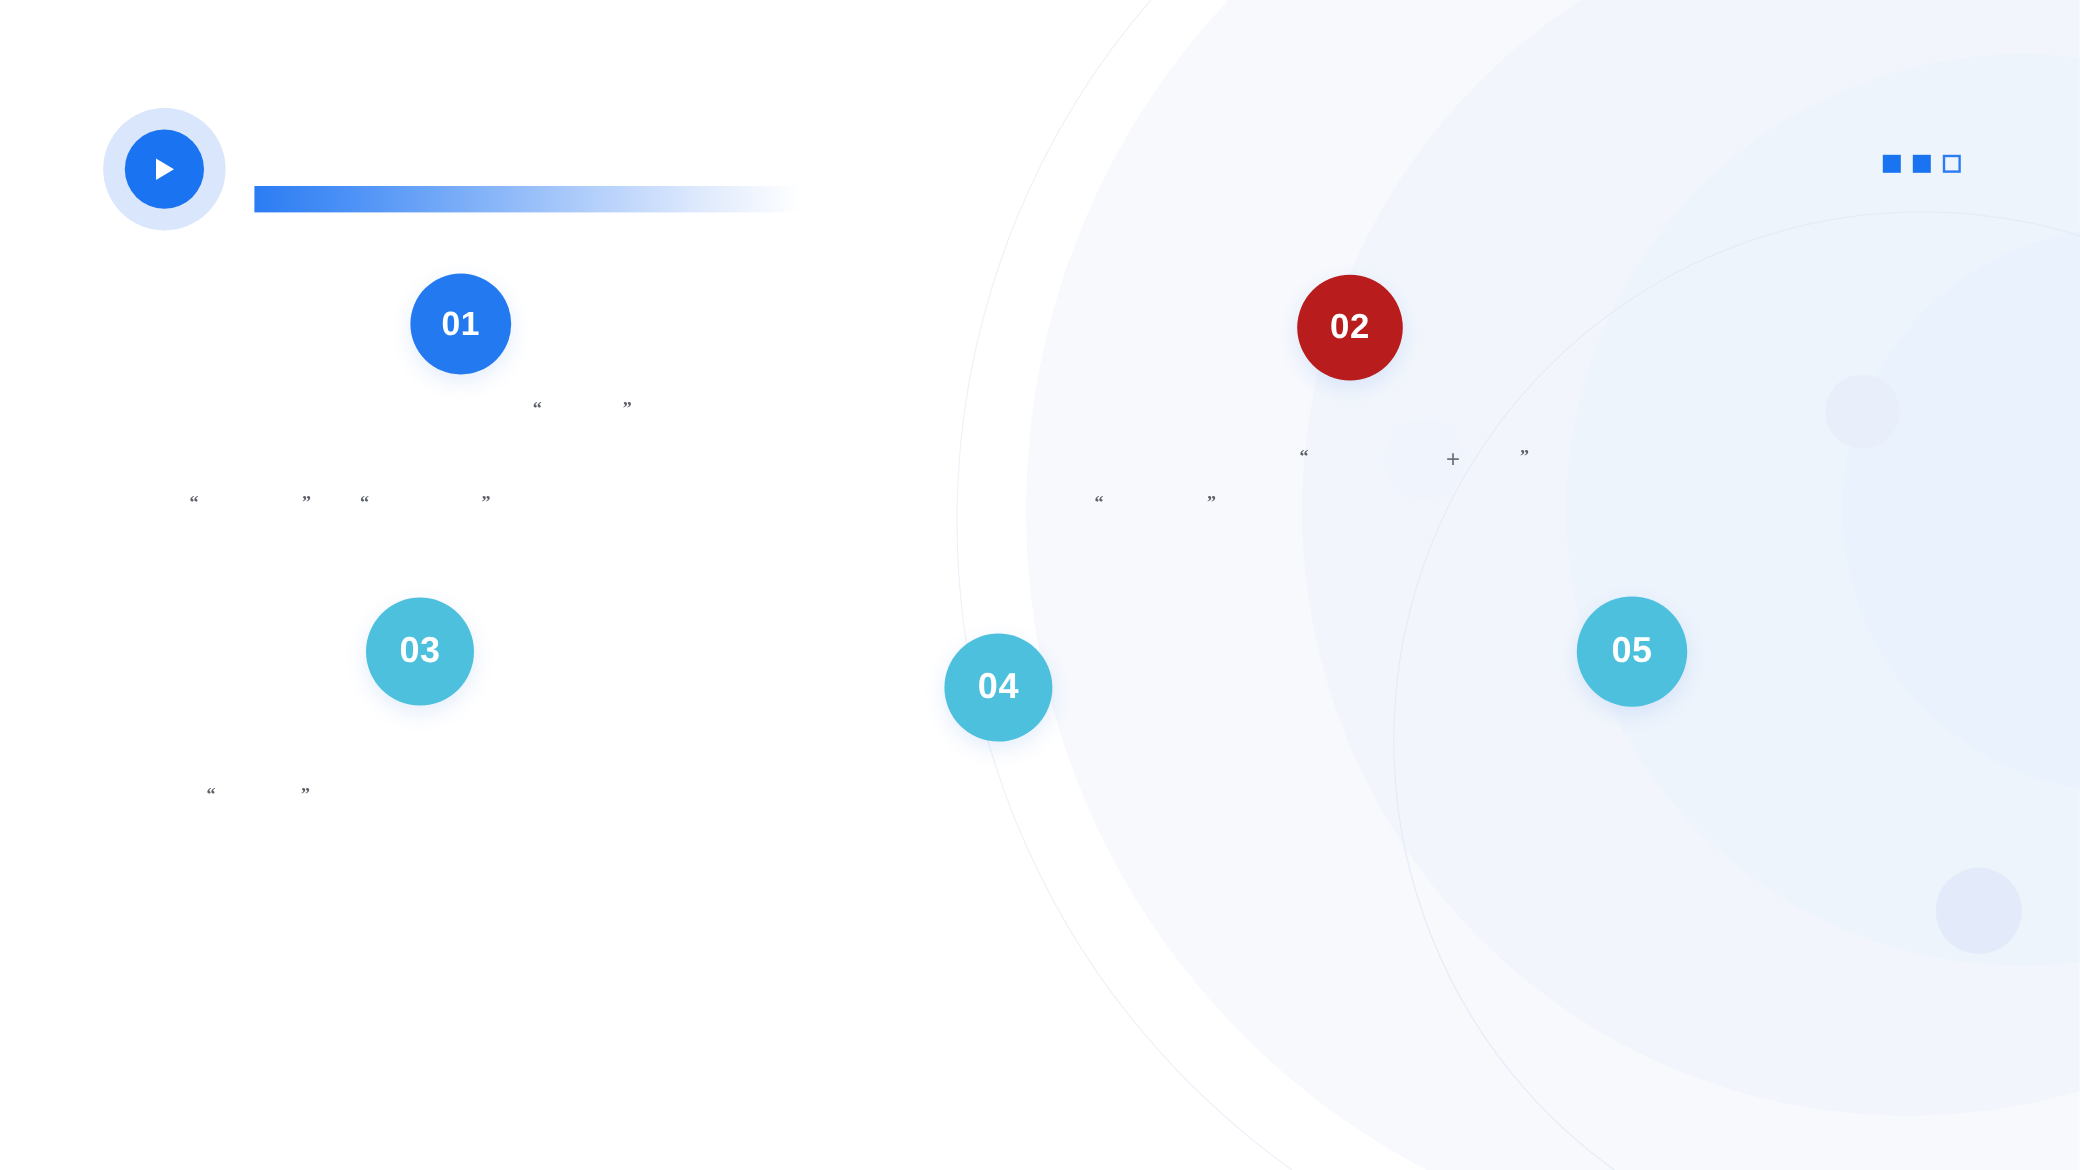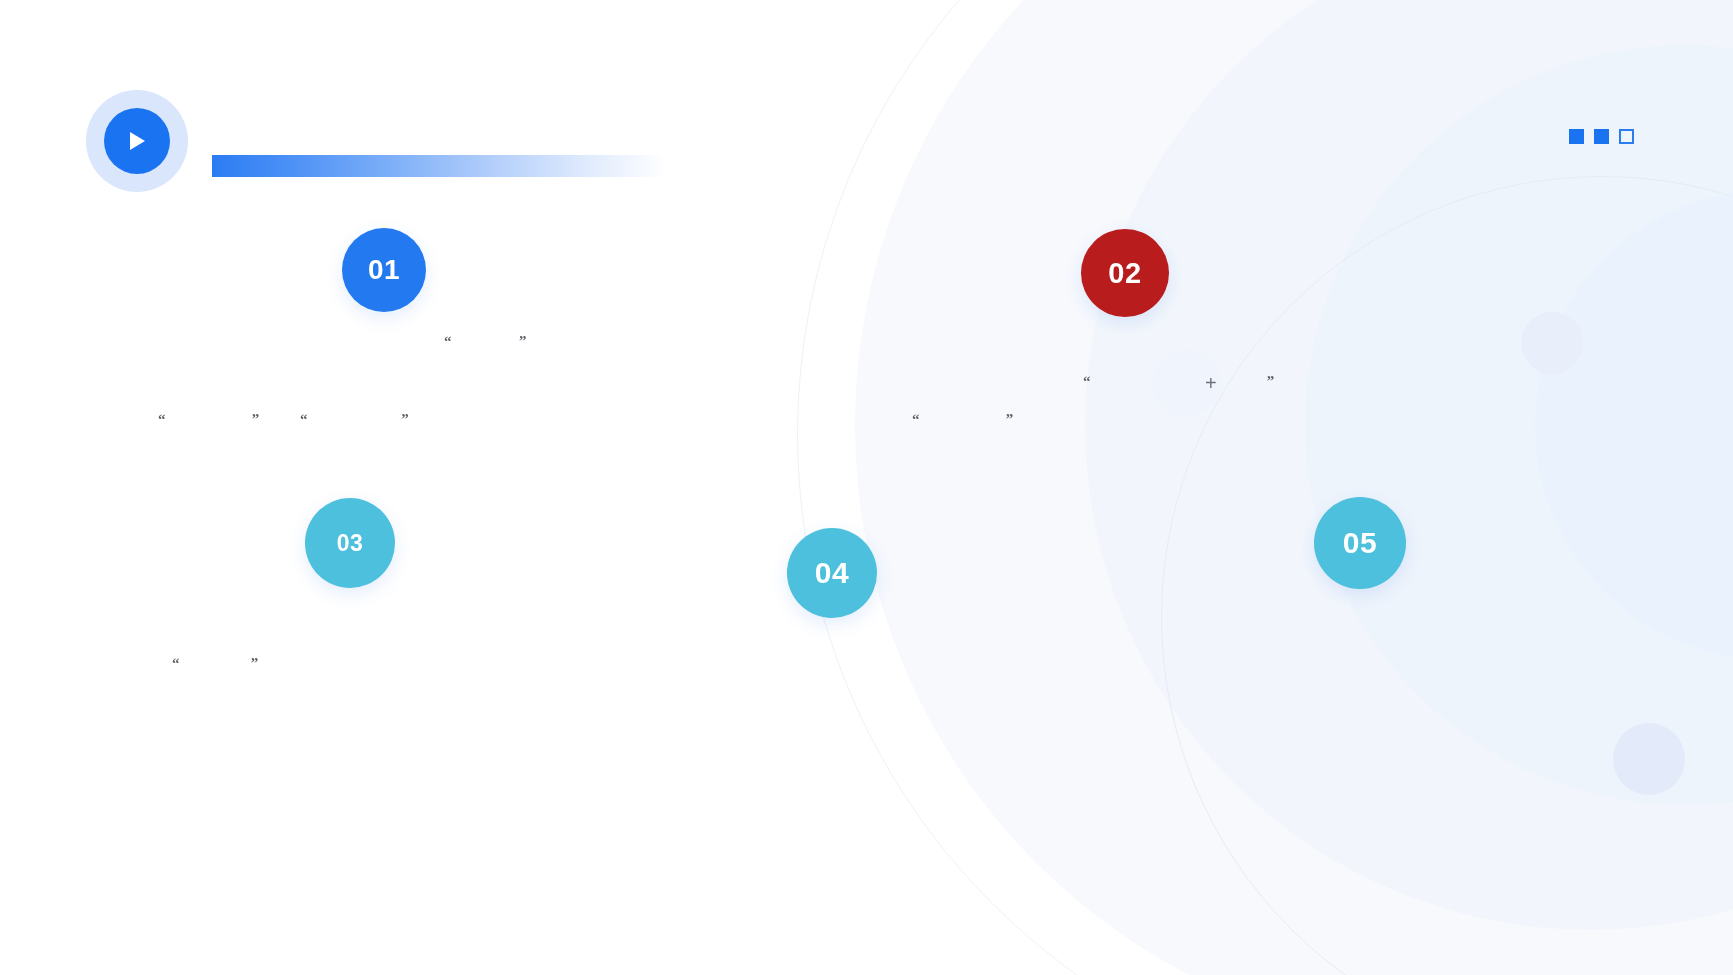--- a/index.html
+++ b/index.html
@@ -205,21 +205,21 @@
 
   <div class="accent-bar"></div>
 
   <div id="steps-layer">
       <div class="num-circle" style="width: 84px; height: 84px; left: 342px; top: 228px; background: rgb(34, 121, 240); font-size: 28px;">
         <span>01</span>
       </div>
       <div class="num-circle" style="width: 88px; height: 88px; left: 1081px; top: 229px; background: #b91c1c; font-size: 29px;">
         <span>02</span>
       </div>
-      <div class="num-circle" style="width: 90px; height: 90px; left: 305px; top: 498px; background: rgb(76, 192, 220); font-size: 23px;">
+      <div class="num-circle" style="width: 90px; height: 90px; left: 305px; top: 498px; background: rgb(76, 192, 220); font-size: 30px;">
         <span>03</span>
       </div>
       <div class="num-circle" style="width: 90px; height: 90px; left: 787px; top: 528px; background: rgb(76, 192, 220); font-size: 30px; text-align: right;">
         <span>04</span>
       </div>
       <div class="num-circle" style="width: 92px; height: 92px; left: 1314px; top: 497px; background: rgb(76, 192, 220); font-size: 30px;">
         <span>05</span>
       </div>
     </div>
 

